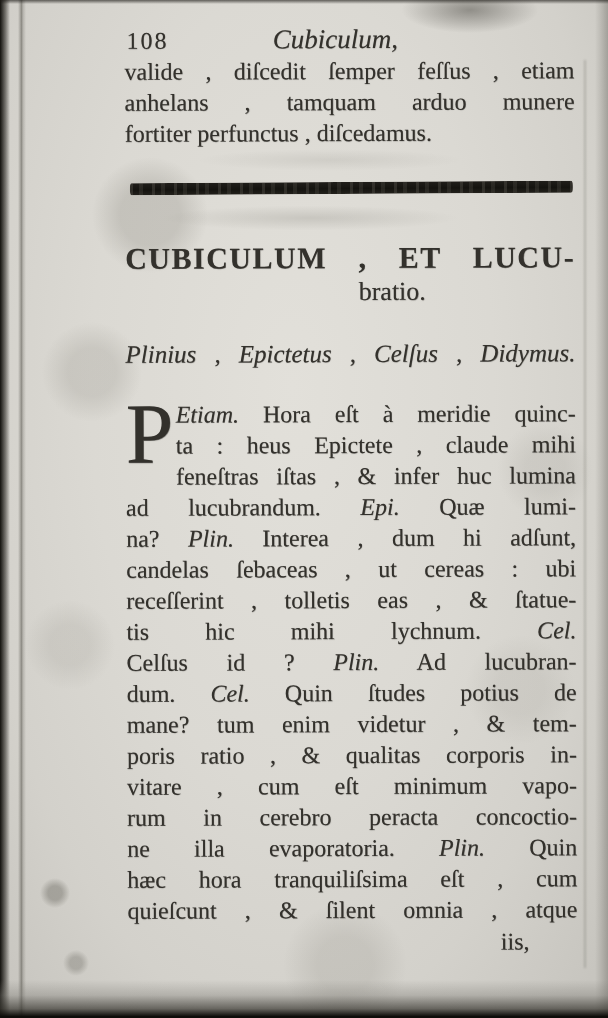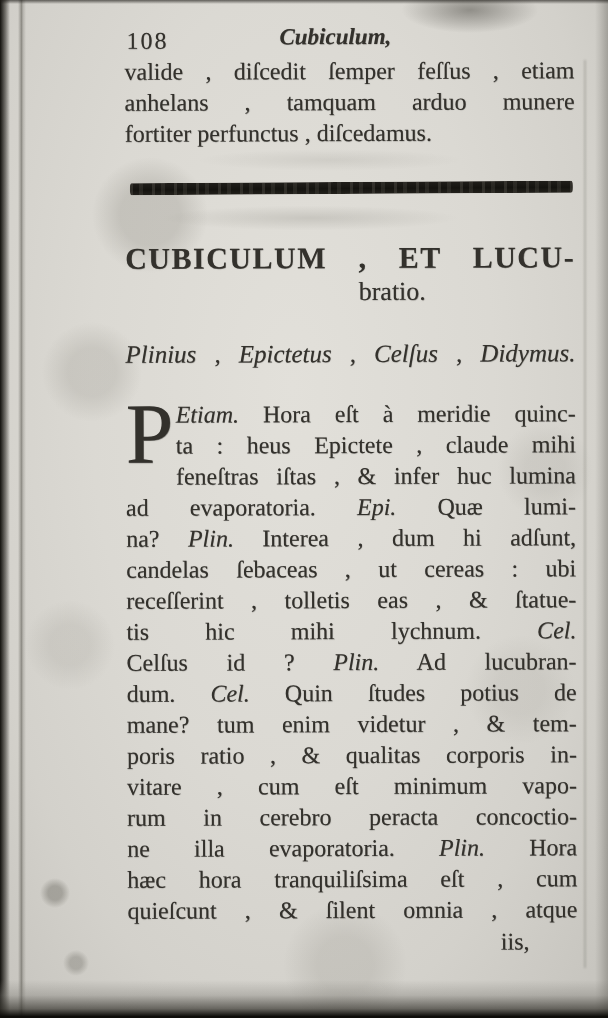--- a/index.html
+++ b/index.html
@@ -37,21 +37,21 @@
   .top-edge { position:absolute; top:0; left:0; right:0; height:4px;
     background:linear-gradient(180deg,rgba(30,28,24,0.65),transparent); }
   .bottom-shadow { position:absolute; bottom:0; left:0; right:0; height:38px;
     background:linear-gradient(180deg,transparent,rgba(120,118,112,0.35) 40%,rgba(60,58,52,0.70) 75%,#0e0d0a 96%); }
 
   .col { position:absolute; left:126px; top:0; width:450px; height:100%; transform:rotate(-0.2deg); }
 
   .header { position:absolute; top:24px; left:0; width:100%; height:32px; }
   .pagenum { position:absolute; left:2px; top:3px; font-size:24px; letter-spacing:2px; }
   .runhead { position:absolute; left:50%; transform:translateX(calc(-50% - 14px));
-    font-style:italic; font-size:23px;font-weight:bold; }
+    font-style:italic; font-size:27px; }
 
   .tline { height:31px; line-height:31px; font-size:24px; }
   .justify { text-align:justify; text-align-last:justify; }
   .it { font-style:italic; }
 
   .intro { position:absolute; top:56px; left:0; width:100%; }
 
   .rule { position:absolute; top:182px; left:5px; width:443px; height:12px;
     border-radius:2px/5px; transform:rotate(-0.15deg);
     background-image:
@@ -106,32 +106,32 @@
     <div class="h1">CUBICULUM , ET LUCU-</div>
     <div class="h2">bratio.</div>
 
     <div class="speakers">Plinius , Epictetus , Celſus , Didymus.</div>
 
     <div class="bodyp" id="body-para">
       <div class="dropcap">P</div>
     <div class="tline justify"><span class="it">Etiam.</span><span> Hora eſt à meridie quinc-</span></div>
         <div class="tline justify"><span>ta : heus Epictete , claude mihi</span></div>
         <div class="tline justify"><span>feneſtras iſtas , &amp; infer huc lumina</span></div>
-        <div class="tline justify"><span>ad evaporatoria. </span><span class="it">Epi.</span><span> Quæ lumi-</span></div>
+        <div class="tline justify"><span>ad lucubrandum. </span><span class="it">Epi.</span><span> Quæ lumi-</span></div>
         <div class="tline justify"><span>na? </span><span class="it">Plin.</span><span> Interea , dum hi adſunt,</span></div>
         <div class="tline justify"><span>candelas ſebaceas , ut cereas : ubi</span></div>
         <div class="tline justify"><span>receſſerint , tolletis eas , &amp; ſtatue-</span></div>
         <div class="tline justify"><span>tis hic mihi lychnum. </span><span class="it">Cel.</span></div>
         <div class="tline justify"><span>Celſus id ? </span><span class="it">Plin.</span><span> Ad lucubran-</span></div>
         <div class="tline justify"><span>dum. </span><span class="it">Cel.</span><span> Quin ſtudes potius de</span></div>
         <div class="tline justify"><span>mane? tum enim videtur , &amp; tem-</span></div>
         <div class="tline justify"><span>poris ratio , &amp; qualitas corporis in-</span></div>
         <div class="tline justify"><span>vitare , cum eſt minimum vapo-</span></div>
         <div class="tline justify"><span>rum in cerebro peracta concoctio-</span></div>
-        <div class="tline justify"><span>ne illa evaporatoria. </span><span class="it">Plin.</span><span> Hora</span></div>
+        <div class="tline justify"><span>ne illa evaporatoria. </span><span class="it">Plin.</span><span> Quin</span></div>
         <div class="tline justify"><span>hæc hora tranquiliſsima eſt , cum</span></div>
         <div class="tline justify"><span>quieſcunt , &amp; ſilent omnia , atque</span></div>
       </div>
 
     <div class="catchword">iis,</div>
 
   </div>
 </div>
 
 </body></html>

